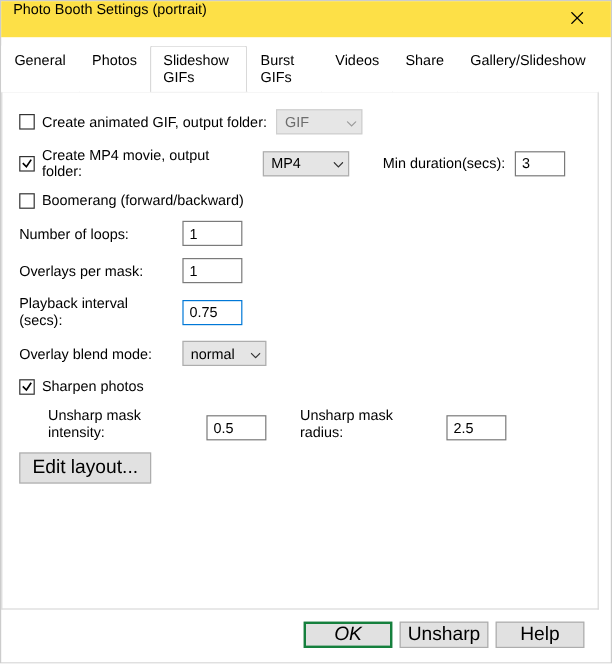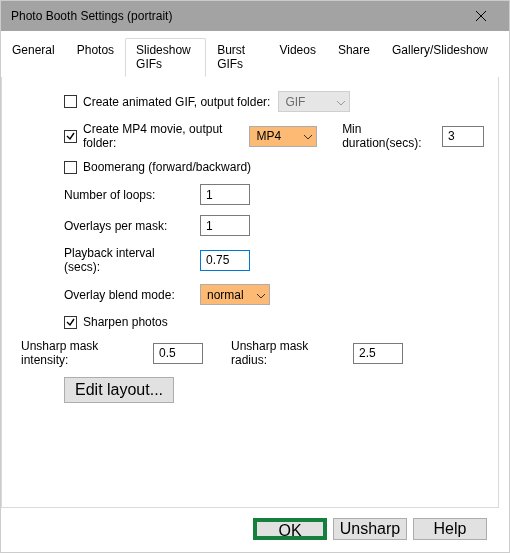--- a/index.html
+++ b/index.html
@@ -14,23 +14,22 @@
     width: 510px;
     height: 553px;
     background: #fff;
     border: 1px solid #ccc;
     display: flex;
     flex-direction: column;
   }
   .titlebar {
     height: 30px;
     display: flex;
-    align-items: center;
     padding: 0 8px 0 10px;
-    background: #a3a3a3;
+    background: #fde047;
   }
   .titlebar .title { flex: 1; font-size: 12px; }
   .titlebar .close {
     width: 40px;
     height: 28px;
     display: flex;
     align-items: center;
     justify-content: center;
     font-size: 12px;
     color: #000;
@@ -69,38 +68,37 @@
     border: 1px solid #d9d9d9;
     border-top: none;
     flex: 1;
     padding: 14px 14px 14px 14px;
     position: relative;
   }
   .row {
     display: flex;
     align-items: center;
     margin-bottom: 10px;
-    margin-left: 48px;
   }
   .checkbox {
     width: 13px;
     height: 13px;
     border: 1px solid #333;
     margin-right: 6px;
     display: inline-flex;
     align-items: center;
     justify-content: center;
     background: #fff;
   }
   .checkbox svg { display: none; }
   .lbl { margin-right: 8px; }
   .select {
     height: 21px;
     border: 1px solid #adadad;
-    background: #fdba74;
+    background: #e5e5e5;
     display: inline-flex;
     align-items: center;
     padding: 0 18px 0 6px;
     position: relative;
     min-width: 56px;
     font-size: 12px;
     color: #000;
   }
   .select.disabled {
     color: #6d6d6d;
@@ -140,23 +138,24 @@
     justify-content: flex-end;
     gap: 6px;
   }
   .footer .button {
     width: 74px;
     height: 22px;
     padding: 0;
     text-align: center;
   }
   .footer .button.default {
-    border: 4px solid #15803d;
-  }
-  .indent { margin-left: 5px; }
+    border: 2px solid #15803d;
+    font-style: italic;
+  }
+  .indent { margin-left: 24px; align-items: flex-end; }
 </style>
 </head>
 <body>
 
 <div class="window">
 
   <div class="titlebar">
     <span class="title">Photo Booth Settings (portrait)</span>
     <div class="close">
       <svg width="10" height="10" viewBox="0 0 10 10">

